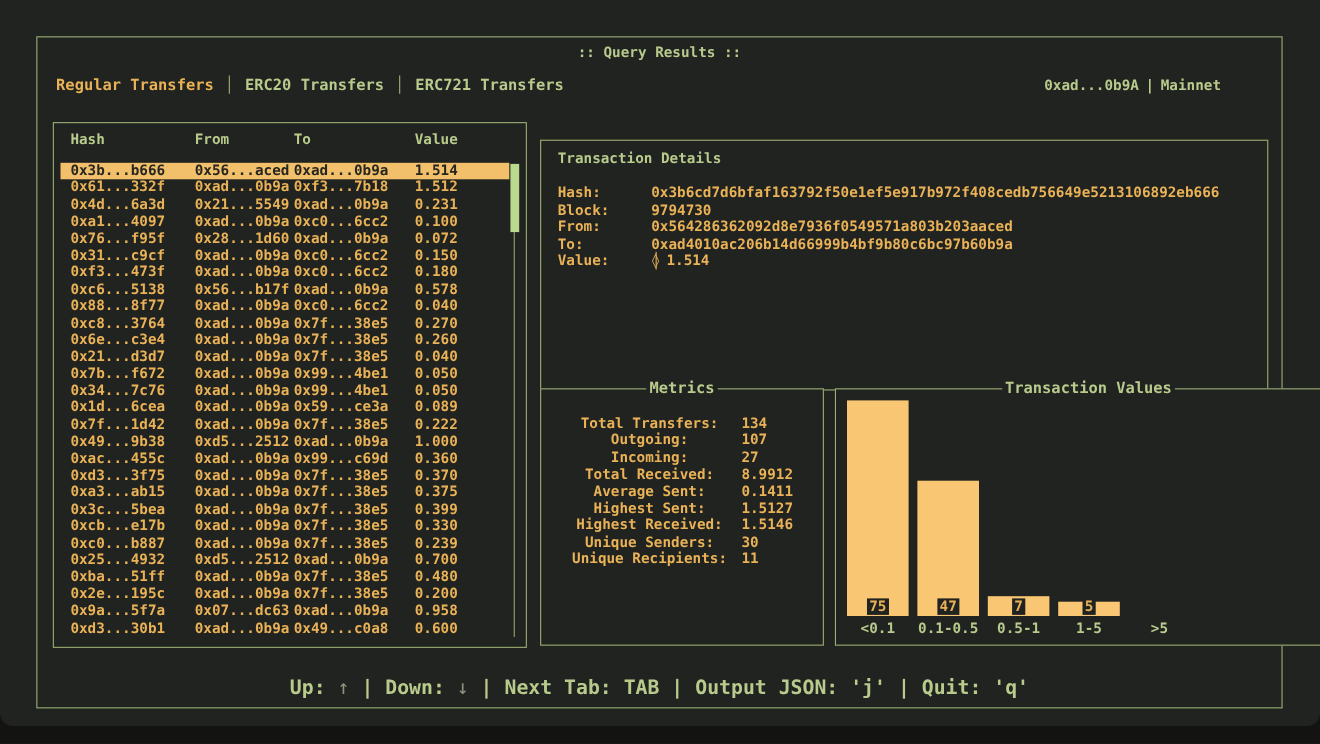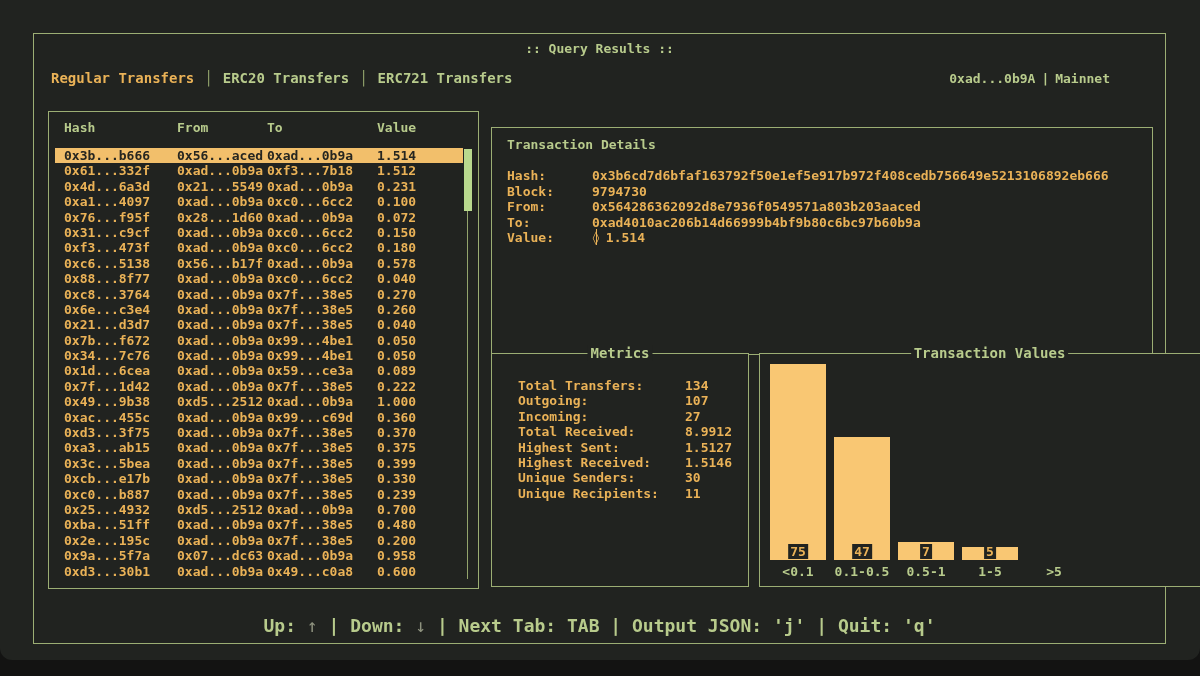--- a/index.html
+++ b/index.html
@@ -52,21 +52,21 @@
 
   
   .dtitle{position:absolute; left:15px; top:9px; color:var(--green);}
   .dfields{position:absolute; left:15px; top:40px; right:10px;}
   .drow{display:flex; height:15.6px; line-height:15.6px; color:var(--orange); white-space:pre;}
   .dlabel{width:85px;}
   .eth{position:relative; display:inline-block; margin-right:6px;}
   .eth .vline{position:absolute; left:50%; top:-1px; bottom:1px; width:1px; background:currentColor;}
 
   
-  .mitems{position:absolute; left:26px; top:24px; right:8px;}
+  .mitems{position:absolute; left:15px; top:24px; right:8px;text-align:center;}
   .mrow{display:flex; height:15.4px; line-height:15.4px; color:var(--orange); white-space:pre;}
   .mlabel{width:167px;}
 
   
   .slots{position:absolute; left:6px; bottom:26px; display:flex; height:196px; align-items:flex-end;}
   .slot{width:64px; height:196px; position:relative;}
   .bar{position:absolute; bottom:0; left:50%; transform:translateX(-50%);
     width:56px; background:var(--bar);}
   .bar-count{position:absolute; bottom:1px; left:50%; transform:translateX(-50%);
     background:var(--bg); color:var(--orange); line-height:15px; padding:0 2px; font-size:13px;}
@@ -144,20 +144,21 @@
         </div>
     </div>
 
     <div class="panel panel-metrics">
       <div class="ptitle">Metrics</div>
       <div class="mitems" id="mitems">
           <div class="mrow"><span class="mlabel">Total Transfers:</span><span class="mvalue">134</span></div>
           <div class="mrow"><span class="mlabel">Outgoing:</span><span class="mvalue">107</span></div>
           <div class="mrow"><span class="mlabel">Incoming:</span><span class="mvalue">27</span></div>
           <div class="mrow"><span class="mlabel">Total Received:</span><span class="mvalue">8.9912</span></div>
+          <div class="mrow"><span class="mlabel">Average Sent:</span><span class="mvalue">0.1411</span></div>
           <div class="mrow"><span class="mlabel">Highest Sent:</span><span class="mvalue">1.5127</span></div>
           <div class="mrow"><span class="mlabel">Highest Received:</span><span class="mvalue">1.5146</span></div>
           <div class="mrow"><span class="mlabel">Unique Senders:</span><span class="mvalue">30</span></div>
           <div class="mrow"><span class="mlabel">Unique Recipients:</span><span class="mvalue">11</span></div>
         </div>
     </div>
 
     <div class="panel panel-chart">
       <div class="ptitle">Transaction Values</div>
       <div class="slots" id="slots">

